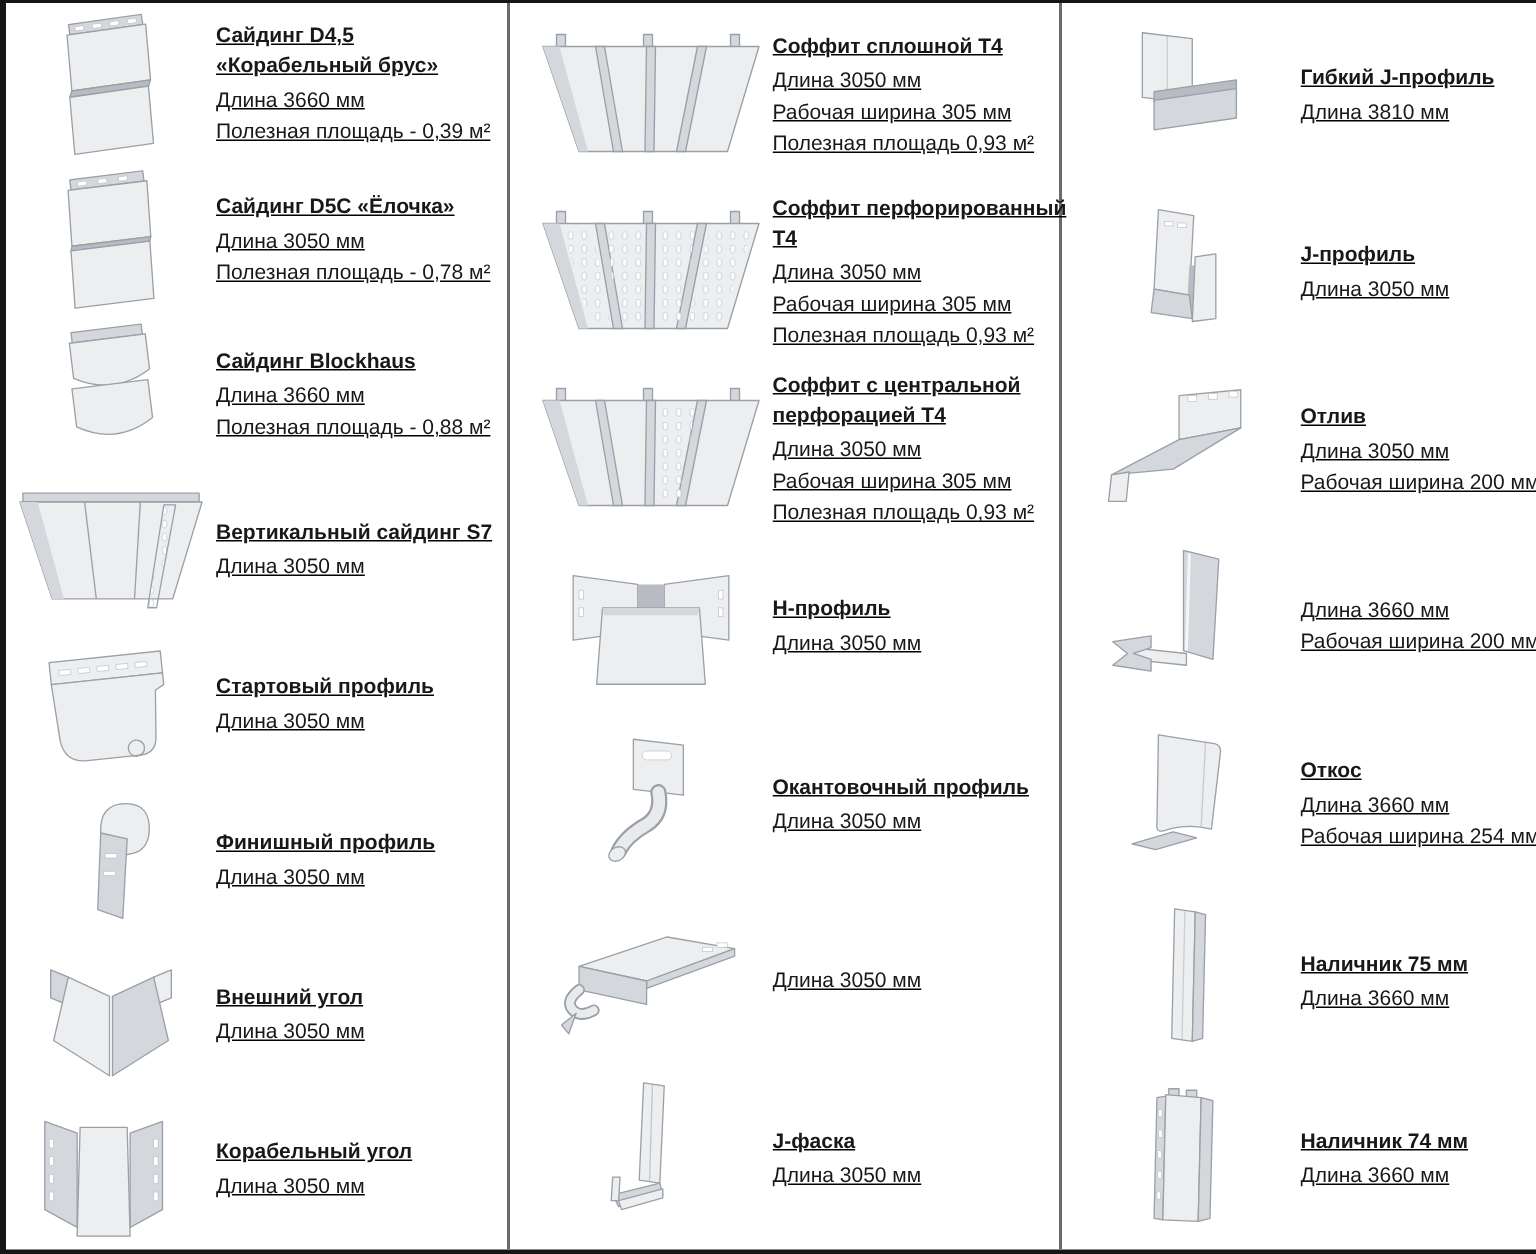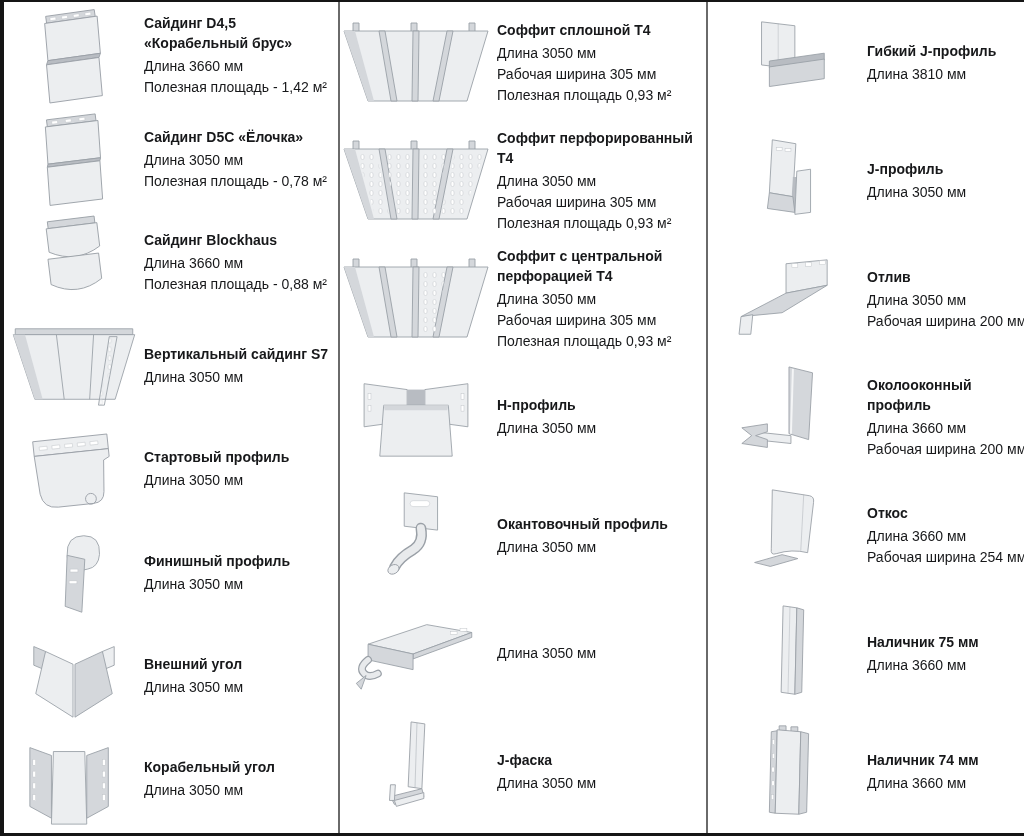--- a/index.html
+++ b/index.html
@@ -3,31 +3,31 @@
 <meta charset="utf-8">
 <style>
   html,body{margin:0;padding:0;background:#ffffff;}
   body{font-family:"Liberation Sans", sans-serif;}
   .page{position:relative;width:1024px;height:836px;background:#ffffff;box-sizing:border-box;
         border-left:4px solid #151515;border-top:2px solid #151515;border-bottom:3px solid #151515;overflow:hidden;}
   .vdiv{position:absolute;top:0;bottom:0;width:2px;background:#6a6a6a;}
   .vdiv.d1{left:334px;} .vdiv.d2{left:702px;}
   .col{position:absolute;top:2px;bottom:2px;display:flex;flex-direction:column;}
   .c1{left:0;width:334px;}
-  .c2{left:331px;width:365px;}
+  .c2{left:349px;width:365px;}
   .c3{left:705px;width:319px;}
   .item{display:flex;align-items:center;}
   .c1 .item{height:103.8px;}
   .c2 .item{height:118.5px;}
   .c3 .item{height:118.5px;}
   .icon-cell{flex:0 0 auto;display:flex;align-items:center;justify-content:center;}
   .c1 .icon-cell{width:140px;}
   .c2 .icon-cell{width:162px;}
   .c3 .icon-cell{width:158px;}
-  .text-cell{flex:1;overflow:hidden;padding-right:3px;}
+  .text-cell{flex:1;overflow:hidden;padding-right:3px;text-decoration:underline;}
   .title{font-weight:bold;font-size:14px;line-height:20px;color:#17181a;margin-bottom:3px;}
   .spec{font-size:14px;line-height:21px;color:#17181a;white-space:nowrap;}
   
   .f1{fill:#eceef0;} .f2{fill:#d4d7db;} .f3{fill:#b8bcc2;}
   .p{stroke:#9aa0a7;stroke-width:0.9;stroke-linejoin:round;}
   .ln{stroke:#9aa0a7;stroke-width:0.9;fill:none;}
   .w{fill:#ffffff;stroke:#c0c4c9;stroke-width:0.5;}
 </style>
 </head>
 <body>
@@ -57,21 +57,21 @@
               <rect x="67" y="10" width="6" height="3" class="w"></rect>
             <polygon points="25,15 79,15 77,53 23,53" class="f1 p"></polygon>
             <polygon points="23,53 77,53 75,57 21,57" class="f3 p"></polygon>
             <polygon points="21,57 75,57 73,96 19,96" class="f1 p"></polygon>
           </g>
         </svg>
       </div>
       <div class="text-cell">
         <div class="title">Сайдинг D4,5 «Корабельный брус»</div>
         <div class="spec">Длина 3660 мм</div>
-        <div class="spec">Полезная площадь - 1,42 м²</div>
+        <div class="spec">Полезная площадь - 0,39 м²</div>
       </div>
     </div>
 
     <div class="item">
       <div class="icon-cell">
         <svg width="100" height="102" viewBox="0 0 100 104">
           <g transform="rotate(-7 50 52)">
             <rect x="27" y="9" width="50" height="7" class="f2 p"></rect>
             <rect x="32" y="11" width="6" height="3" class="w"></rect>
               <rect x="46" y="11" width="6" height="3" class="w"></rect>
@@ -395,21 +395,20 @@
     <div class="item">
       <div class="icon-cell">
         <svg width="110" height="108" viewBox="0 0 110 110">
           <polygon points="56,4 80,10 76,78 56,72" class="f2 p"></polygon>
           <line x1="60" y1="6" x2="58" y2="72" stroke="#f4f5f6" stroke-width="2"></line>
           <polygon points="20,70 58,74 58,82 20,78" class="f1 p"></polygon>
           <polygon points="8,66 34,62 34,70 22,74 34,78 34,86 8,82 18,74" class="f2 p"></polygon>
         </svg>
       </div>
       <div class="text-cell">
-        <div class="title">Околооконный профиль</div>
         <div class="spec">Длина 3660 мм</div>
         <div class="spec">Рабочая ширина 200 мм</div>
       </div>
     </div>
 
     <div class="item">
       <div class="icon-cell">
         <svg width="100" height="108" viewBox="0 0 100 110">
           <path d="M34,8 L72,14 q5,1 4,7 L70,72 q-16,-4 -32,1 q-6,2 -5,-5 z" class="f1 p"></path>
           <line x1="66" y1="13" x2="63" y2="70" class="ln" opacity="0.45"></line>

